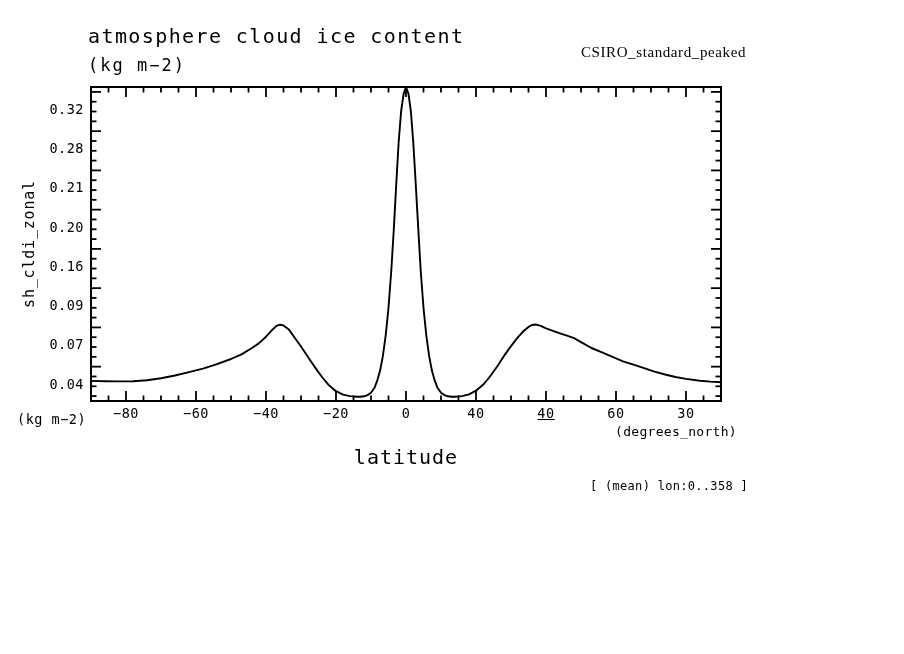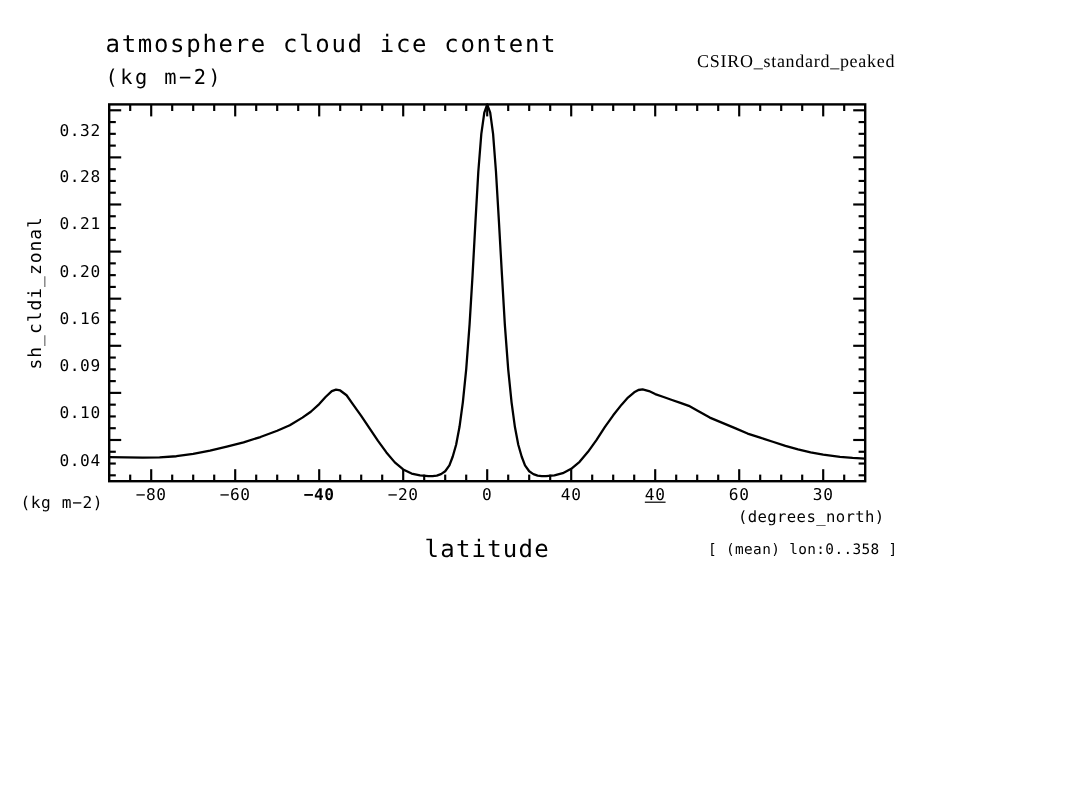--- a/index.html
+++ b/index.html
@@ -15,21 +15,21 @@
   #chart-title{left:88px;top:25px;font-size:20px;letter-spacing:1.4px;}
   #chart-subtitle{left:88px;top:56px;font-size:17px;letter-spacing:2px;}
   #run-label{right:158px;top:44px;font-size:15px;letter-spacing:0.6px;font-family:Liberation Serif, serif;}
   #y-axis-title{
     left:30px;top:244px;font-size:15px;letter-spacing:0.8px;
     transform:translate(-50%,-50%) rotate(-90deg);
   }
   #y-units-label{left:17px;top:412px;font-size:13.5px;letter-spacing:0.5px;}
   #x-units-label{right:167px;top:425px;font-size:13px;letter-spacing:0.3px;}
   #x-axis-title{left:406px;top:446px;font-size:20px;letter-spacing:1px;transform:translateX(-50%);}
-  #mean-annotation{right:156px;top:452px;font-size:12px;letter-spacing:0.3px;}
+  #mean-annotation{right:156px;top:480px;font-size:12px;letter-spacing:0.3px;}
   .tick-label-y{position:absolute;left:24px;width:60px;text-align:right;
     font-size:13.5px;letter-spacing:0.5px;line-height:1;margin-top:18px;}
   .tick-label-x{position:absolute;transform:translateX(-50%);
     font-size:13.5px;letter-spacing:0.5px;line-height:1;}
   svg{position:absolute;left:0;top:0;}
 </style>
 </head>
 <body>
 
 <div id="canvas">
@@ -174,29 +174,29 @@
 
   <div class="lbl" id="chart-title">atmosphere cloud ice content</div>
   <div class="lbl" id="chart-subtitle">(kg m−2)</div>
   <div class="lbl" id="run-label">CSIRO_standard_peaked</div>
   <div class="lbl" id="y-axis-title">sh_cldi_zonal</div>
   <div class="lbl" id="y-units-label">(kg m−2)</div>
   <div class="lbl" id="x-units-label">(degrees_north)</div>
   <div class="lbl" id="x-axis-title">latitude</div>
   <div class="lbl" id="mean-annotation">[ (mean) lon:0..358 ]</div>
 <div class="tick-label-y" style="top: 359.656px;">0.04</div>
-    <div class="tick-label-y" style="top: 320.406px;">0.10</div>
+    <div class="tick-label-y" style="top: 320.406px;">0.07</div>
     <div class="tick-label-y" style="top: 281.156px;">0.09</div>
     <div class="tick-label-y" style="top: 241.906px;">0.16</div>
     <div class="tick-label-y" style="top: 202.656px;">0.20</div>
     <div class="tick-label-y" style="top: 163.406px;">0.21</div>
     <div class="tick-label-y" style="top: 124.156px;">0.28</div>
     <div class="tick-label-y" style="top: 84.9062px;">0.32</div>
     <div class="tick-label-x" style="left: 126px; top: 407px;">−80</div>
     <div class="tick-label-x" style="left: 196px; top: 407px;">−60</div>
-    <div class="tick-label-x" style="left: 266px; top: 407px; font-weight: bold;">−40</div>
+    <div class="tick-label-x" style="left: 266px; top: 407px;">−40</div>
     <div class="tick-label-x" style="left: 336px; top: 407px;">−20</div>
     <div class="tick-label-x" style="left: 406px; top: 407px;">0</div>
     <div class="tick-label-x" style="left: 476px; top: 407px;">40</div>
     <div class="tick-label-x" style="left: 546px; top: 407px; text-decoration: underline;">40</div>
     <div class="tick-label-x" style="left: 616px; top: 407px;">60</div>
     <div class="tick-label-x" style="left: 686px; top: 407px;">30</div>
   </div>
 
 </body></html>

